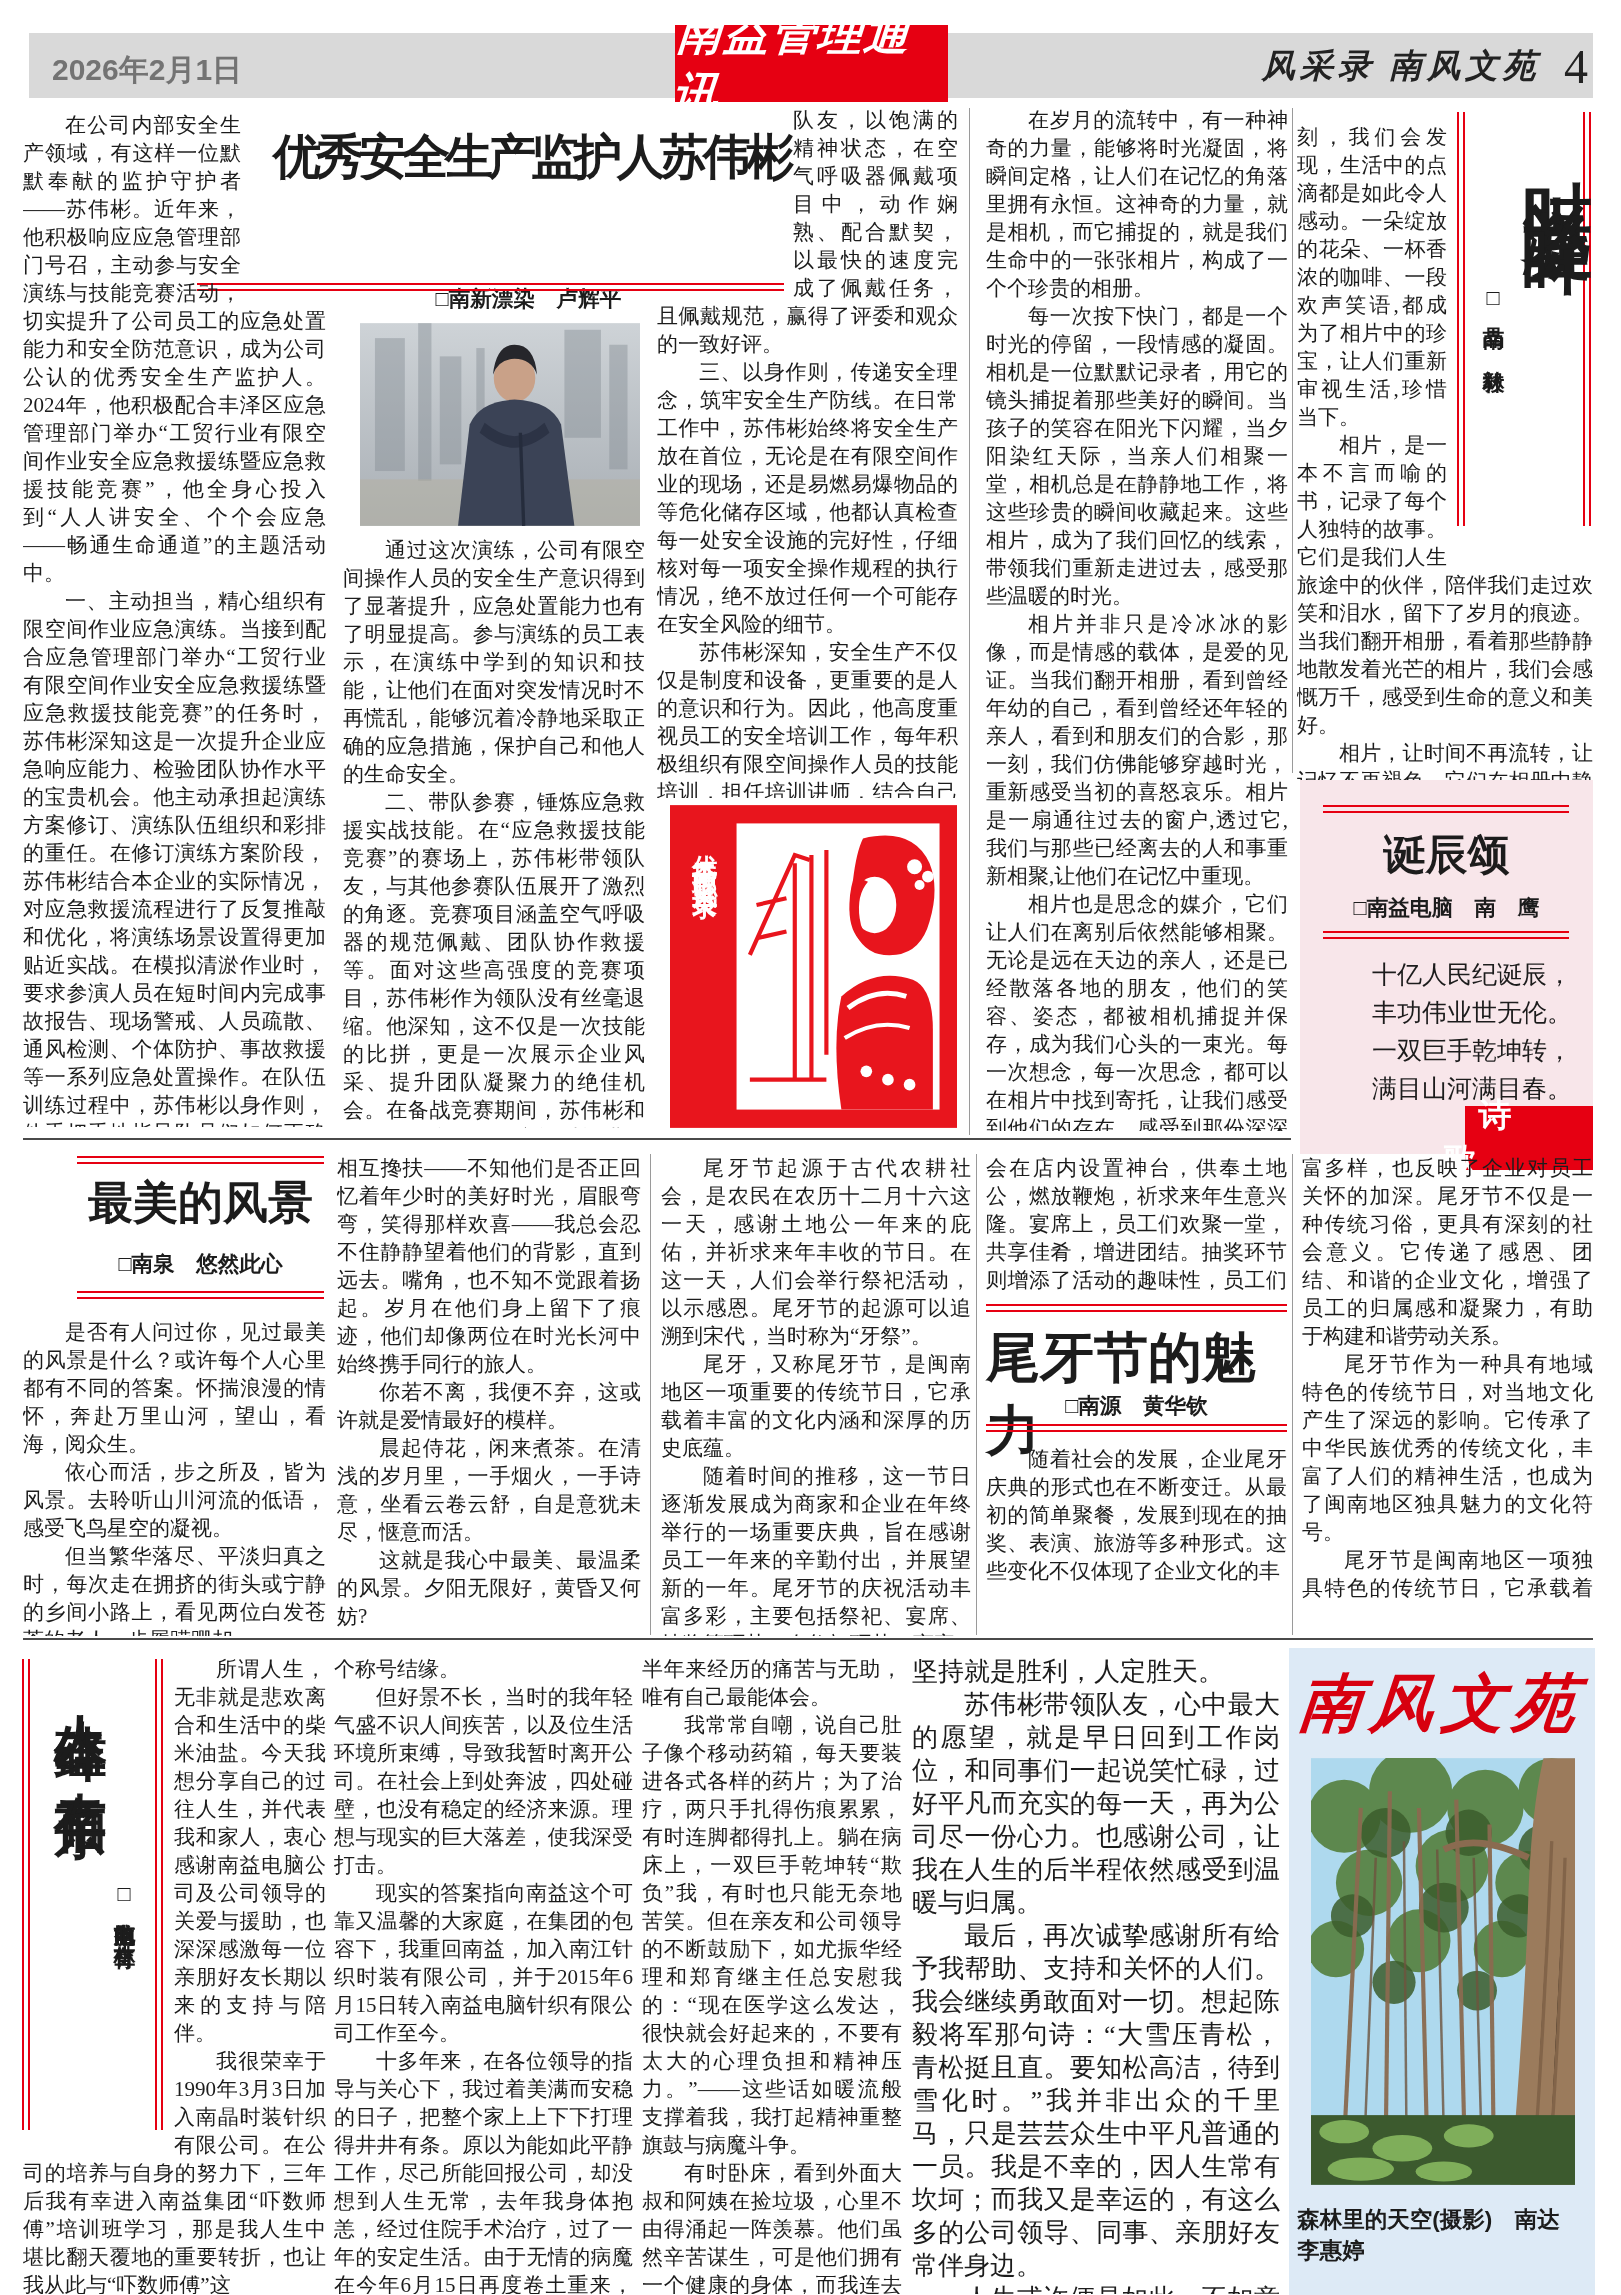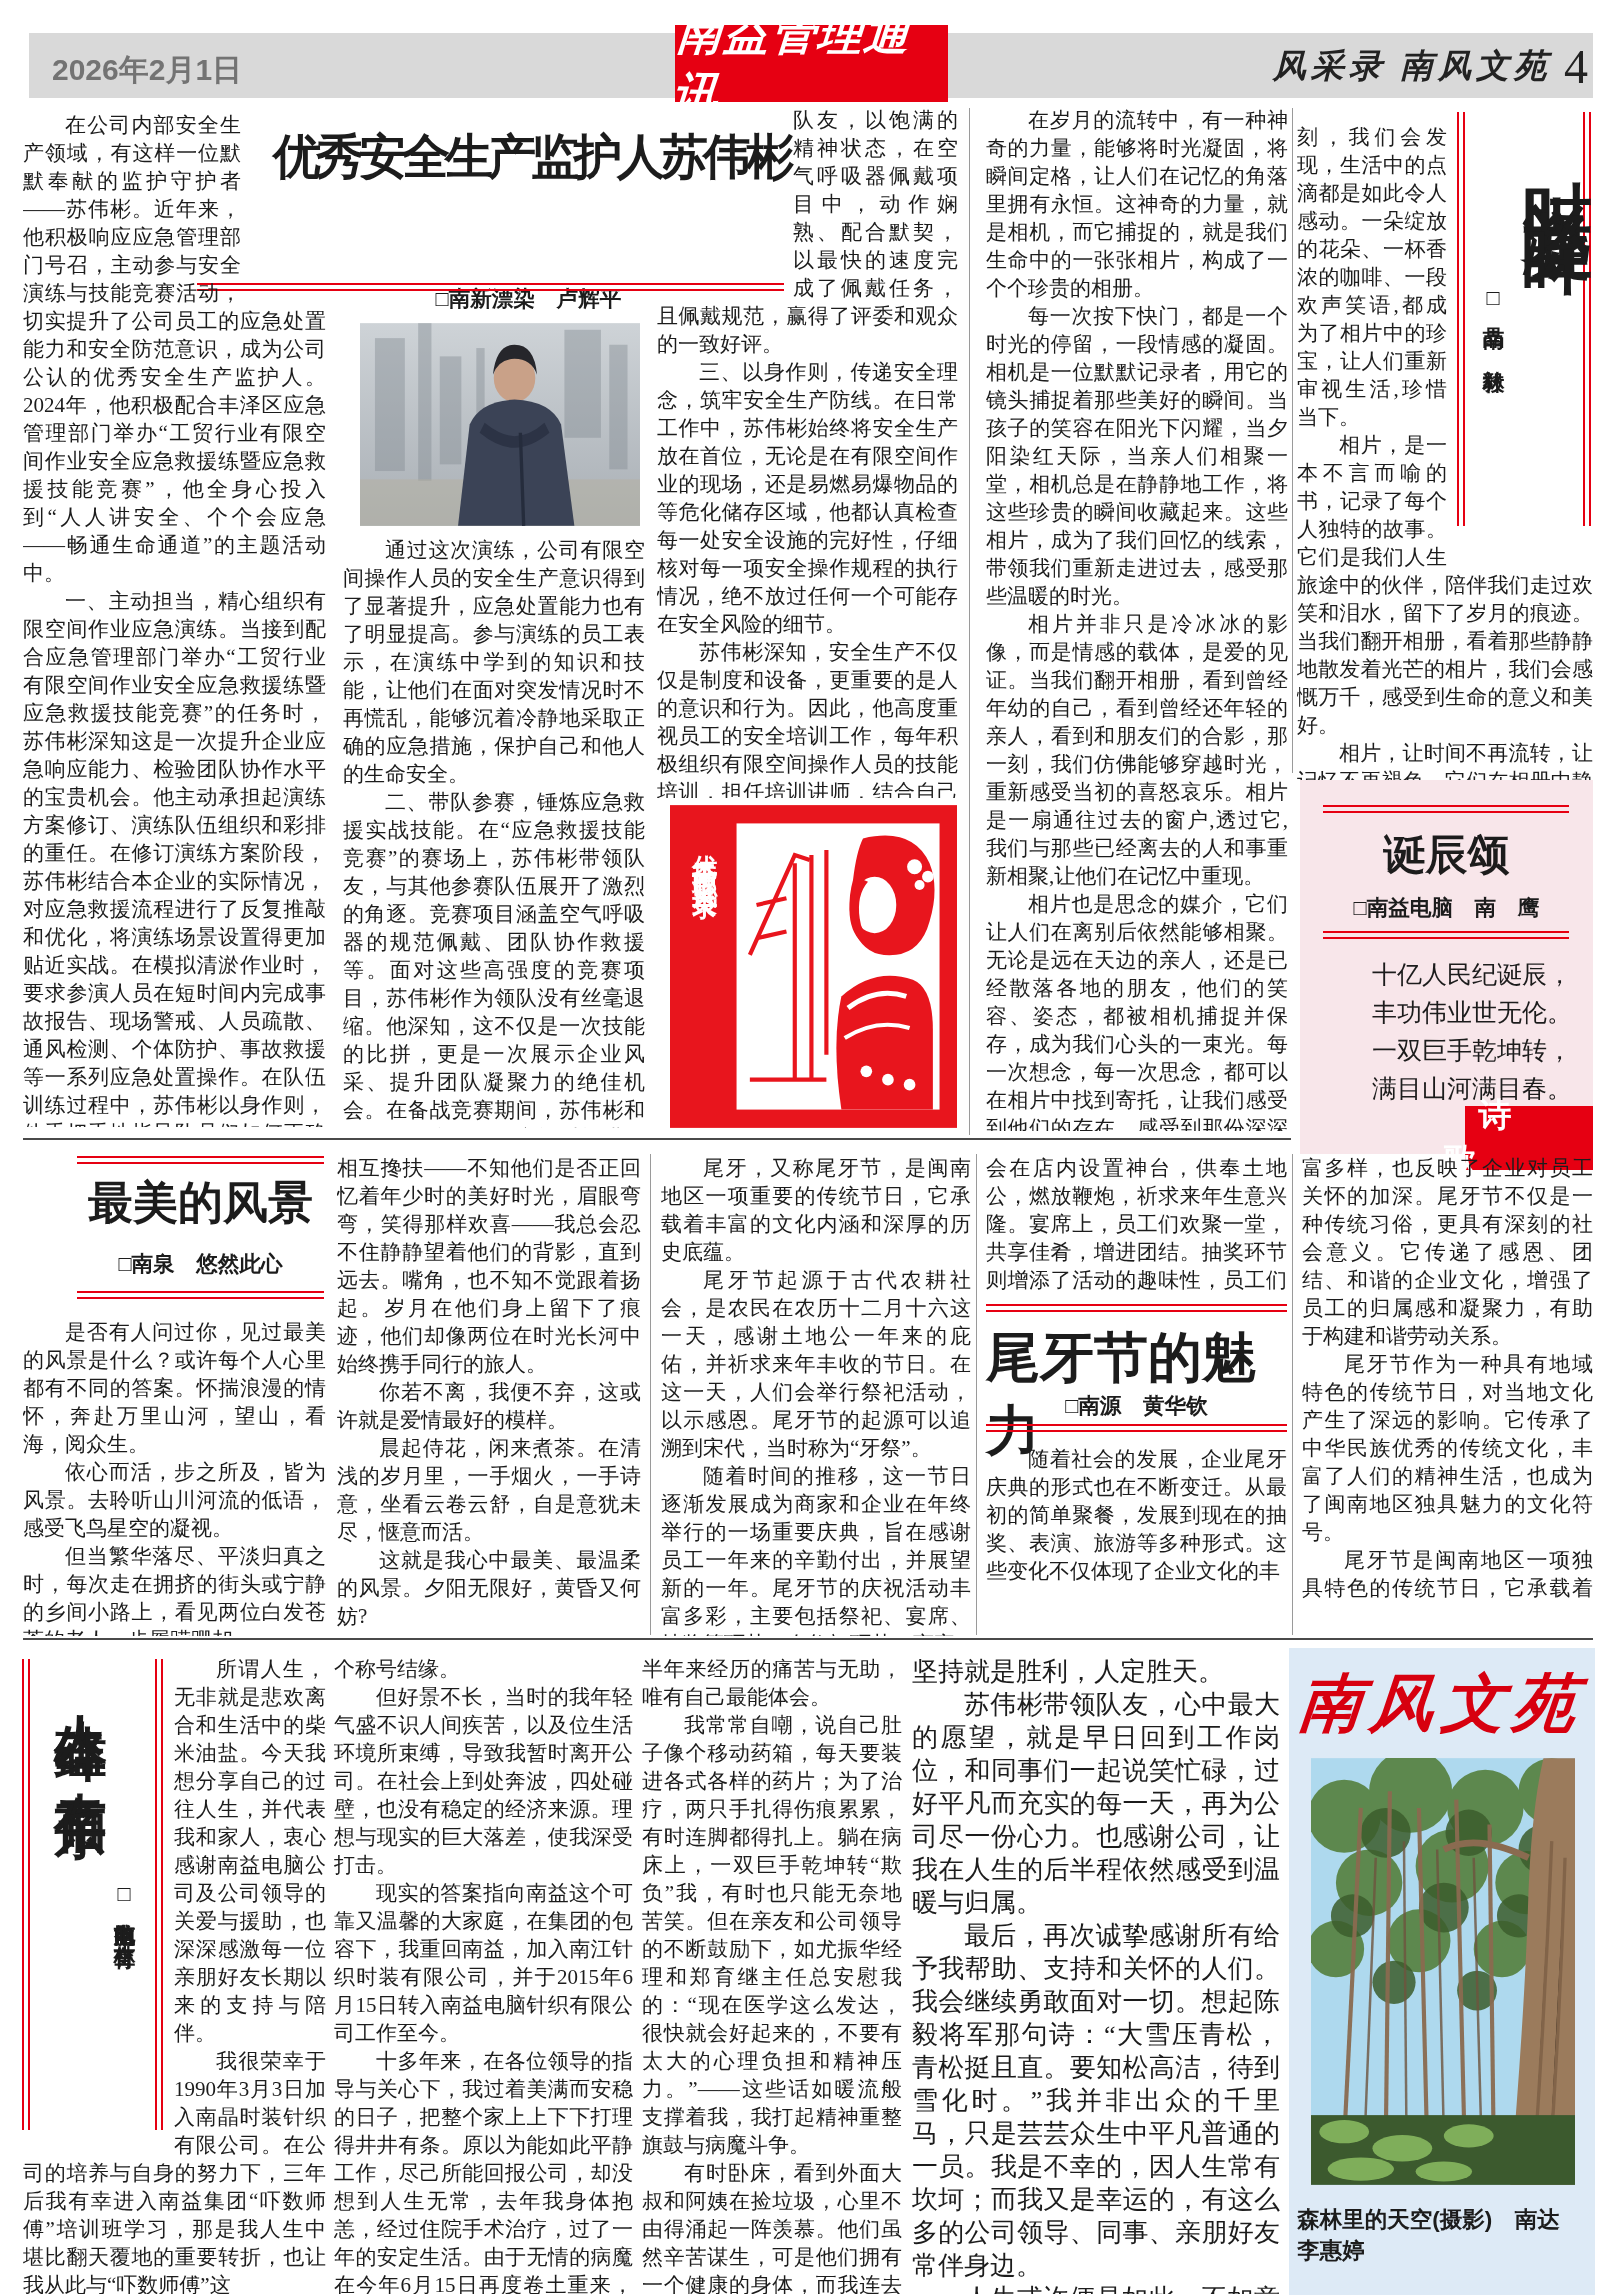--- a/index.html
+++ b/index.html
@@ -12,21 +12,21 @@
     position:relative;background:#ffffff;color:var(--ink);
     font-family:"Liberation Serif","DejaVu Serif",serif;
     overflow:hidden;
   }
   .abs{position:absolute;}
   
   .hdr-bar{background:#d9d9d9;}
   .hdr-date{font-family:"Liberation Sans","DejaVu Sans",sans-serif;font-weight:bold;font-size:30px;color:#737373;}
   .masthead{background:var(--red);display:flex;align-items:center;justify-content:center;}
   .masthead span{color:#fff;font-weight:bold;font-style:italic;font-size:45px;letter-spacing:1.7px;transform:skewX(-4deg);}
-  .hdr-right{display:flex;align-items:center;justify-content:flex-end;gap:12px;}
+  .hdr-right{display:flex;align-items:center;justify-content:flex-end;gap:23px;}
   .hdr-section{font-weight:bold;font-style:italic;font-size:33px;color:#222;letter-spacing:5px;}
   .hdr-pagenum{font-size:48px;color:#222;font-weight:400;}
   
   .hrule2{height:8.3px;border-top:2.5px solid var(--red);border-bottom:2.5px solid var(--red);}
   .vrule2{width:8.3px;border-left:2.5px solid var(--red);border-right:2.5px solid var(--red);}
   .hairline-h{background:#4a4a4a;height:1.7px;}
   .hairline-v{background:#9a9a9a;width:0.8px;}
   
   .body-text{font-size:21px;line-height:28px;text-align:justify;overflow:hidden;}
   .body-text p{text-indent:2em;}
@@ -172,21 +172,21 @@
 <div class="abs hrule2" style="left:77px;top:1291px;width:247px;"></div>
 <div class="abs body-text" style="left:23px;top:1318px;width:303px;height:318px;">
   <span><p>是否有人问过你，见过最美的风景是什么？或许每个人心里都有不同的答案。怀揣浪漫的情怀，奔赴万里山河，望山，看海，阅众生。</p><p>依心而活，步之所及，皆为风景。去聆听山川河流的低语，感受飞鸟星空的凝视。</p><p>但当繁华落尽、平淡归真之时，每次走在拥挤的街头或宁静的乡间小路上，看见两位白发苍苍的老人，步履蹒跚却</p></span>
 </div>
 <div class="abs body-text" style="left:337px;top:1154px;width:304px;height:482px;">
   <span><p style="text-indent: 0px;">相互搀扶——不知他们是否正回忆着年少时的美好时光，眉眼弯弯，笑得那样欢喜——我总会忍不住静静望着他们的背影，直到远去。嘴角，也不知不觉跟着扬起。岁月在他们身上留下了痕迹，他们却像两位在时光长河中始终携手同行的旅人。</p><p>你若不离，我便不弃，这或许就是爱情最好的模样。</p><p>晨起侍花，闲来煮茶。在清浅的岁月里，一手烟火，一手诗意，坐看云卷云舒，自是意犹未尽，惬意而活。</p><p>这就是我心中最美、最温柔的风景。夕阳无限好，黄昏又何妨?</p></span>
 </div>
 
 <div class="abs hairline-v" style="left:650px;top:1154px;height:481px;"></div>
 <div class="abs body-text" style="left:661px;top:1154px;width:310px;height:482px;">
-  <span><p>尾牙，又称尾牙节，是闽南地区一项重要的传统节日，它承载着丰富的文化内涵和深厚的历史底蕴。</p><p>尾牙节起源于古代农耕社会，是农民在农历十二月十六这一天，感谢土地公一年来的庇佑，并祈求来年丰收的节日。在这一天，人们会举行祭祀活动，以示感恩。尾牙节的起源可以追溯到宋代，当时称为“牙祭”。</p><p>随着时间的推移，这一节日逐渐发展成为商家和企业在年终举行的一场重要庆典，旨在感谢员工一年来的辛勤付出，并展望新的一年。尾牙节的庆祝活动丰富多彩，主要包括祭祀、宴席、抽奖等环节。在祭祀环节，商家</p></span>
+  <span><p>尾牙节起源于古代农耕社会，是农民在农历十二月十六这一天，感谢土地公一年来的庇佑，并祈求来年丰收的节日。在这一天，人们会举行祭祀活动，以示感恩。尾牙节的起源可以追溯到宋代，当时称为“牙祭”。</p><p>尾牙，又称尾牙节，是闽南地区一项重要的传统节日，它承载着丰富的文化内涵和深厚的历史底蕴。</p><p>随着时间的推移，这一节日逐渐发展成为商家和企业在年终举行的一场重要庆典，旨在感谢员工一年来的辛勤付出，并展望新的一年。尾牙节的庆祝活动丰富多彩，主要包括祭祀、宴席、抽奖等环节。在祭祀环节，商家</p></span>
 </div>
 <div class="abs hairline-v" style="left:976px;top:1154px;height:481px;"></div>
 <div class="abs body-text" style="left:986px;top:1154px;width:301px;height:143px;">
   <span><p style="text-indent: 0px;">会在店内设置神台，供奉土地公，燃放鞭炮，祈求来年生意兴隆。宴席上，员工们欢聚一堂，共享佳肴，增进团结。抽奖环节则增添了活动的趣味性，员工们充满期待地参与其中。</p></span>
 </div>
 <div class="abs hrule2" style="left:986px;top:1304px;width:301px;"></div>
 <div class="abs headline" style="left:986px;top:1322px;width:301px;font-size:54px;white-space:normal;">尾牙节的魅力</div>
 <div class="abs byline" style="left:986px;top:1391px;width:301px;">□南源　黄华钦</div>
 <div class="abs hrule2" style="left:986px;top:1424px;width:301px;"></div>
 <div class="abs body-text" style="left:986px;top:1445px;width:301px;height:190px;">

